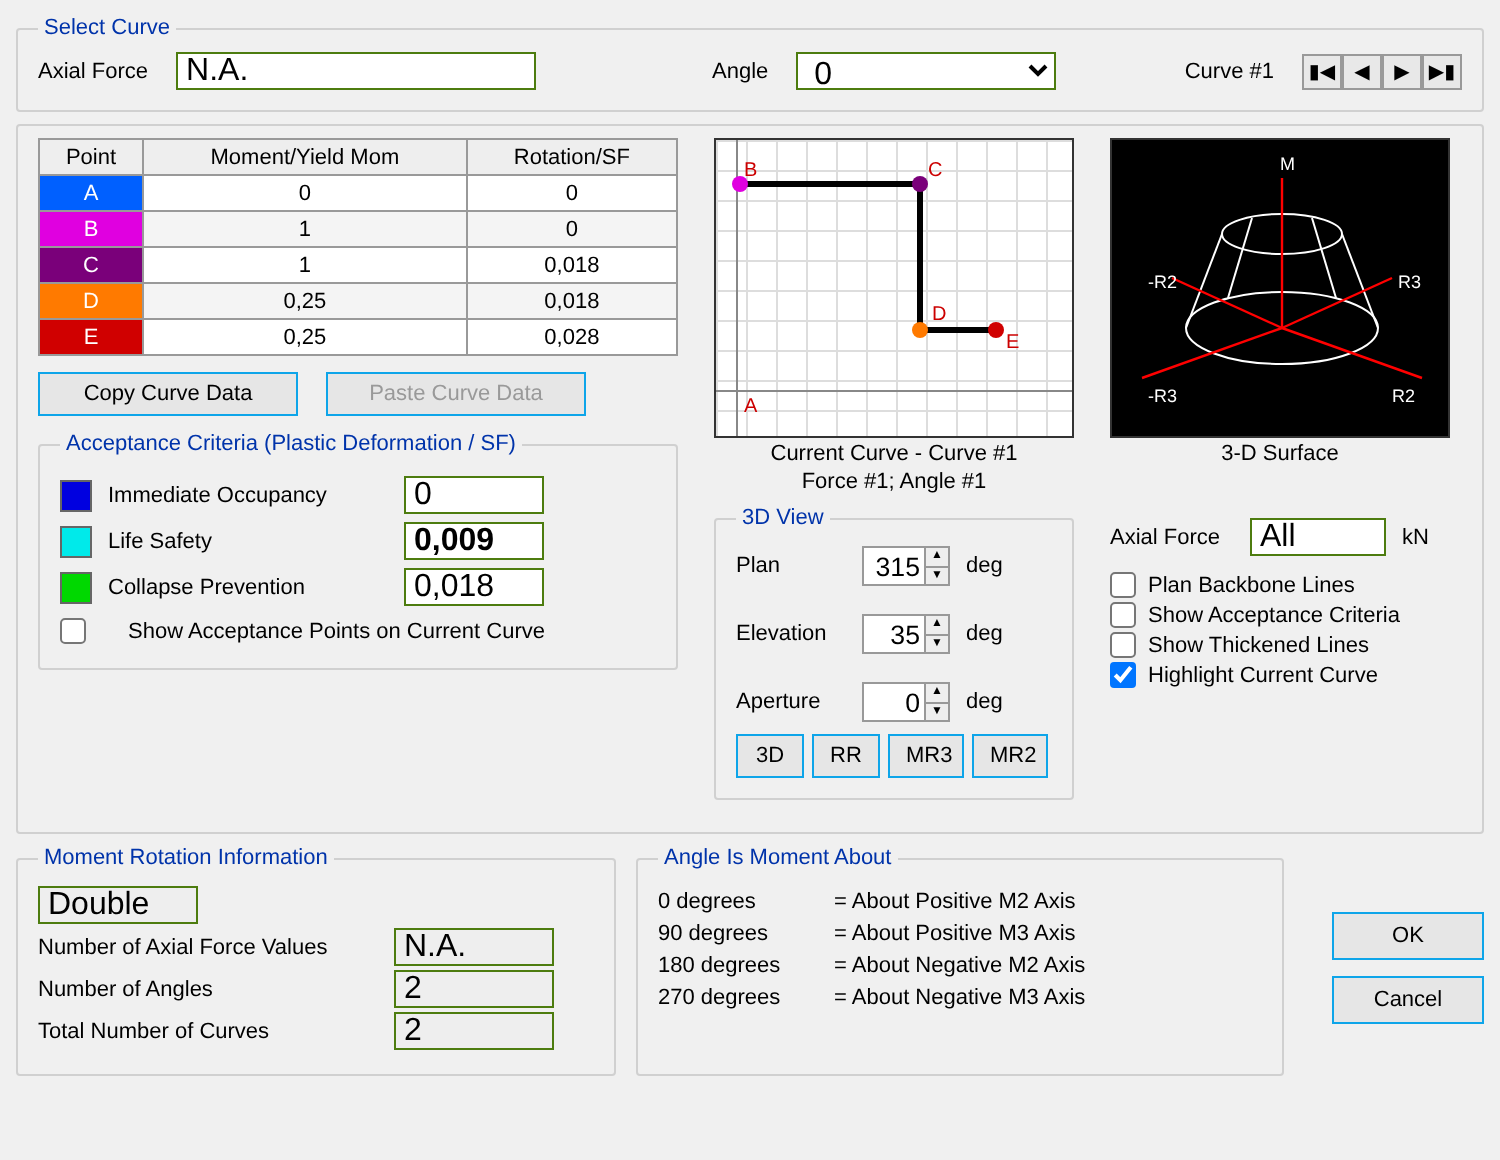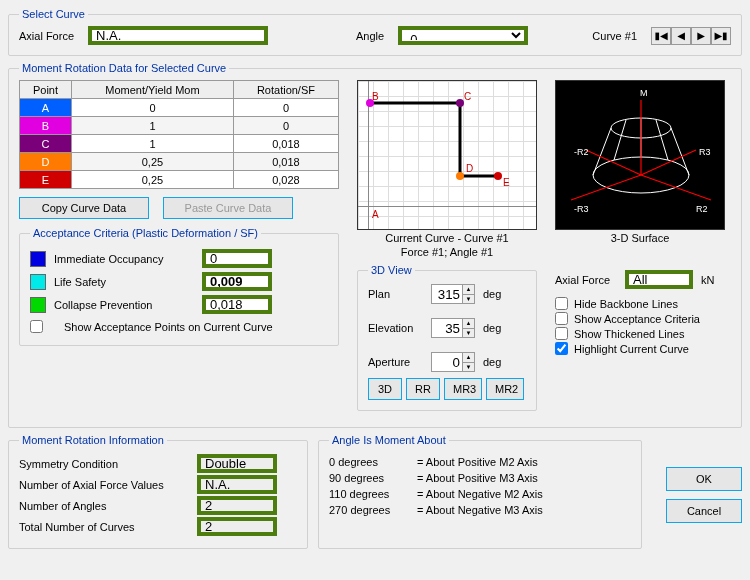--- a/index.html
+++ b/index.html
@@ -20,22 +20,22 @@
     padding: 6px 10px 10px 10px;
     background: #f0f0f0;
   }
   legend {
     color: #0033aa;
     font-size: 11px;
     padding: 0 3px;
   }
   .row { display: flex; align-items: center; gap: 8px; }
   input[type=text], select {
-    font-size: 13px;
-    border: 4px solid #4d7c0f;
+    font-size: 16px;
+    border: 1px solid #4d7c0f;
     background: #fff;
     height: 19px;
     padding: 1px 4px;
   }
   button {
     font-size: 11px;
     background: #e6e6e6;
     border: 1px solid #0ea5e9;
     padding: 2px 8px;
     height: 22px;
@@ -97,21 +97,20 @@
     <span style="display:inline-flex; gap:0;">
       <span class="navbtn">▮◀</span>
       <span class="navbtn">◀</span>
       <span class="navbtn">▶</span>
       <span class="navbtn">▶▮</span>
     </span>
   </div>
 </fieldset>
 
 <fieldset>
-  <legend>Moment Rotation Data for Selected Curve</legend>
   <div style="display:flex; gap:18px;">
 
     <div>
       <table class="datagrid">
         <thead>
           <tr>
             <th style="width:52px">Point</th>
             <th>Moment/Yield Mom</th>
             <th>Rotation/SF</th>
           </tr>
@@ -269,21 +268,21 @@
       <div class="caption">3-D Surface</div>
 
       <div class="row" style="margin-top:26px;">
         <span style="width:62px">Axial Force</span>
         <input type="text" style="width: 68px;" value="All">
         <span>kN</span>
       </div>
       <div style="margin-top:8px;">
         <label class="cb">
             <input type="checkbox" style="">
-          <span>Hide Backbone Lines</span>
+          <span>Plan Backbone Lines</span>
           </label>
         <label class="cb">
             <input type="checkbox" style="">
           <span>Show Acceptance Criteria</span>
           </label>
         <label class="cb">
             <input type="checkbox" style="">
           <span>Show Thickened Lines</span>
           </label>
         <label class="cb">
@@ -292,21 +291,20 @@
           </label>
       </div>
     </div>
   </div>
 </fieldset>
 
 <div style="display:flex; gap:10px;">
   <fieldset style="flex:0 0 300px;">
     <legend>Moment Rotation Information</legend>
     <div class="row" style="margin:2px 0;">
-        <span style="width:170px">Symmetry Condition</span>
         <input type="text" readonly="" style="width: 80px; background: rgb(238, 238, 238);" value="Double">
       </div>
     <div class="row" style="margin:2px 0;">
         <span style="width:170px">Number of Axial Force Values</span>
         <input type="text" readonly="" style="width: 80px; background: rgb(238, 238, 238);" value="N.A.">
       </div>
     <div class="row" style="margin:2px 0;">
         <span style="width:170px">Number of Angles</span>
         <input type="text" readonly="" style="width: 80px; background: rgb(238, 238, 238);" value="2">
       </div>
@@ -321,21 +319,21 @@
     <div id="anglerows">
         <div class="row" style="margin: 4px 0px;">
           <span style="width:80px">0 degrees</span>
                <span>= About Positive M2 Axis</span>
         </div>
         <div class="row" style="margin: 4px 0px;">
           <span style="width:80px">90 degrees</span>
                <span>= About Positive M3 Axis</span>
         </div>
         <div class="row" style="margin: 4px 0px;">
-          <span style="width:80px">110 degrees</span>
+          <span style="width:80px">180 degrees</span>
                <span>= About Negative M2 Axis</span>
         </div>
         <div class="row" style="margin: 4px 0px;">
           <span style="width:80px">270 degrees</span>
                <span>= About Negative M3 Axis</span>
         </div>
       </div>
   </fieldset>
 
   <div style="flex:0 0 90px; display:flex; flex-direction:column; justify-content:center; gap:8px; align-items:flex-end;">

